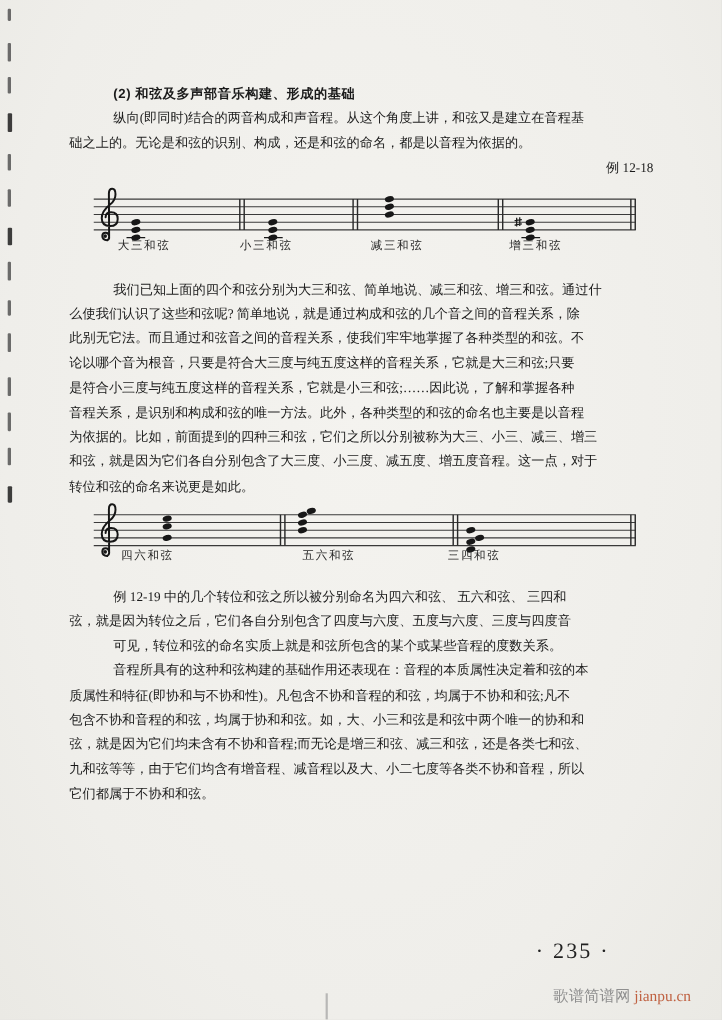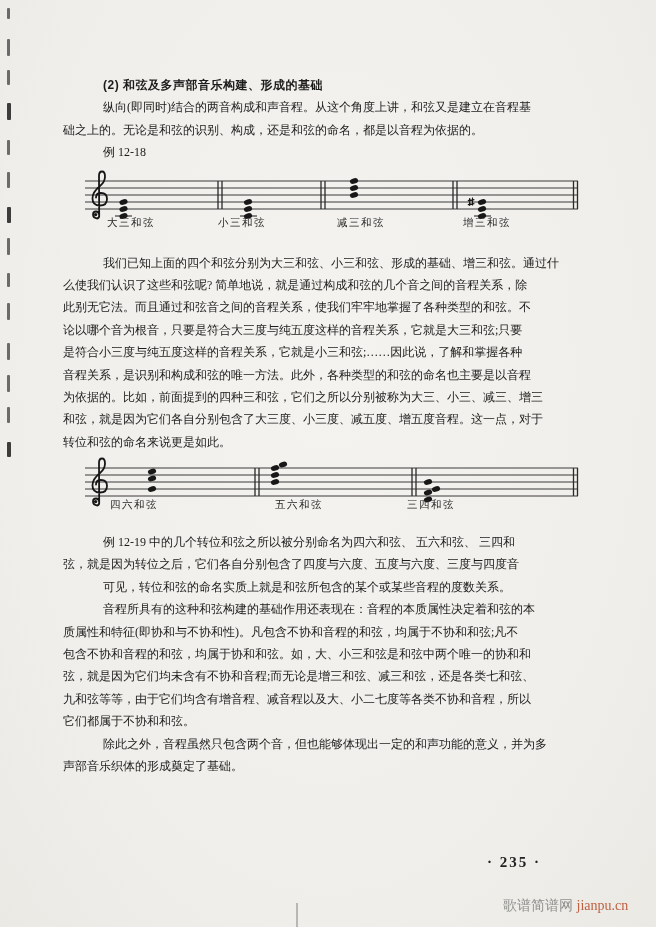--- a/index.html
+++ b/index.html
@@ -6,32 +6,32 @@
   .page{
     position:relative;width:656px;height:927px;margin:0 auto;
     background:#f1f0ec;
     background-image:radial-gradient(ellipse at 50% 40%, #f4f3ef 0%, #efeeea 70%, #eae9e4 100%);
     font-family:"Liberation Serif","DejaVu Serif",serif;
     color:#1b1b1b;overflow:hidden;
   }
   .column{position:absolute;left:63px;top:74px;width:531px;}
   .tline,.heading,.example{font-size:12px;line-height:22.4px;height:22.4px;white-space:pre;overflow:visible;}
   .heading{font-family:"Liberation Sans","DejaVu Sans",sans-serif;font-weight:bold;padding-left:40px;letter-spacing:.5px;}
-  .example{padding-left:40px;}
+  .example{padding-left:40px;text-align:right;}
   .tline.first{text-indent:40px;}
   .staffblock{position:relative;}
   .staffblock.s1{height:88px;}
   .staffblock.s2{height:78px;}
   .staffblock svg{position:absolute;left:22px;}
   .s1 svg{top:4px;}
   .s2 svg{top:2px;}
   .chordlabel{position:absolute;font-size:10.5px;color:#242424;letter-spacing:1.5px;white-space:nowrap;}
   .s1 .chordlabel{top:52px;}
   .s2 .chordlabel{top:45px;}
-  .pagenum{position:absolute;left:487px;top:854px;font-size:15px;font-weight:bold;letter-spacing:2px;color:#222;}
+  .pagenum{position:absolute;left:487px;top:854px;font-size:20px;font-weight:normal;letter-spacing:2px;color:#222;}
   .watermark{position:absolute;left:503px;top:897px;font-size:14px;white-space:nowrap;}
   .wm-gray{color:#8f8f8f;font-family:Liberation Mono, monospace;}
   .wm-red{color:#bf6040;}
   .dash{position:absolute;left:7px;width:2.5px;background:#4a4a4a;border-radius:1px;opacity:.8;}
   .dash.b{width:3.5px;background:#333;opacity:.95;}
   .crease{position:absolute;left:296px;top:903px;width:1.5px;height:24px;background:#9a9a9a;opacity:.65;}
 </style>
 </head>
 <body>
 
@@ -117,21 +117,21 @@
           <path d="M488.5,13V41 M492.5,13V41"></path>
         </g>
       </svg>
       <span class="chordlabel" style="left:44px">大三和弦</span>
       <span class="chordlabel" style="left:155px">小三和弦</span>
       <span class="chordlabel" style="left:274px">减三和弦</span>
       <span class="chordlabel" style="left:400px">增三和弦</span>
     </div>
 
     <div>
-        <div class="tline first">我们已知上面的四个和弦分别为大三和弦、小三和弦、形成的基础、增三和弦。通过什</div>
+        <div class="tline first">我们已知上面的四个和弦分别为大三和弦、简单地说、减三和弦、增三和弦。通过什</div>
         <div class="tline">么使我们认识了这些和弦呢? 简单地说，就是通过构成和弦的几个音之间的音程关系，除</div>
         <div class="tline">此别无它法。而且通过和弦音之间的音程关系，使我们牢牢地掌握了各种类型的和弦。不</div>
         <div class="tline">论以哪个音为根音，只要是符合大三度与纯五度这样的音程关系，它就是大三和弦;只要</div>
         <div class="tline">是符合小三度与纯五度这样的音程关系，它就是小三和弦;……因此说，了解和掌握各种</div>
         <div class="tline">音程关系，是识别和构成和弦的唯一方法。此外，各种类型的和弦的命名也主要是以音程</div>
         <div class="tline">为依据的。比如，前面提到的四种三和弦，它们之所以分别被称为大三、小三、减三、增三</div>
         <div class="tline">和弦，就是因为它们各自分别包含了大三度、小三度、减五度、增五度音程。这一点，对于</div>
         <div class="tline">转位和弦的命名来说更是如此。</div>
       </div>
 
@@ -189,24 +189,20 @@
         <div class="tline first">可见，转位和弦的命名实质上就是和弦所包含的某个或某些音程的度数关系。</div>
       </div>
     <div>
         <div class="tline first">音程所具有的这种和弦构建的基础作用还表现在：音程的本质属性决定着和弦的本</div>
         <div class="tline">质属性和特征(即协和与不协和性)。凡包含不协和音程的和弦，均属于不协和和弦;凡不</div>
         <div class="tline">包含不协和音程的和弦，均属于协和和弦。如，大、小三和弦是和弦中两个唯一的协和和</div>
         <div class="tline">弦，就是因为它们均未含有不协和音程;而无论是增三和弦、减三和弦，还是各类七和弦、</div>
         <div class="tline">九和弦等等，由于它们均含有增音程、减音程以及大、小二七度等各类不协和音程，所以</div>
         <div class="tline">它们都属于不协和和弦。</div>
       </div>
-    <div>
-        <div class="tline first">除此之外，音程虽然只包含两个音，但也能够体现出一定的和声功能的意义，并为多</div>
-        <div class="tline">声部音乐织体的形成奠定了基础。</div>
-      </div>
 
   </div>
 
   <div class="pagenum">· 235 ·</div>
 
   <div class="watermark">
     <span class="wm-gray">歌谱简谱网</span>
     <span class="wm-gray"> </span>
     <span class="wm-red">jianpu.cn</span>
   </div>

